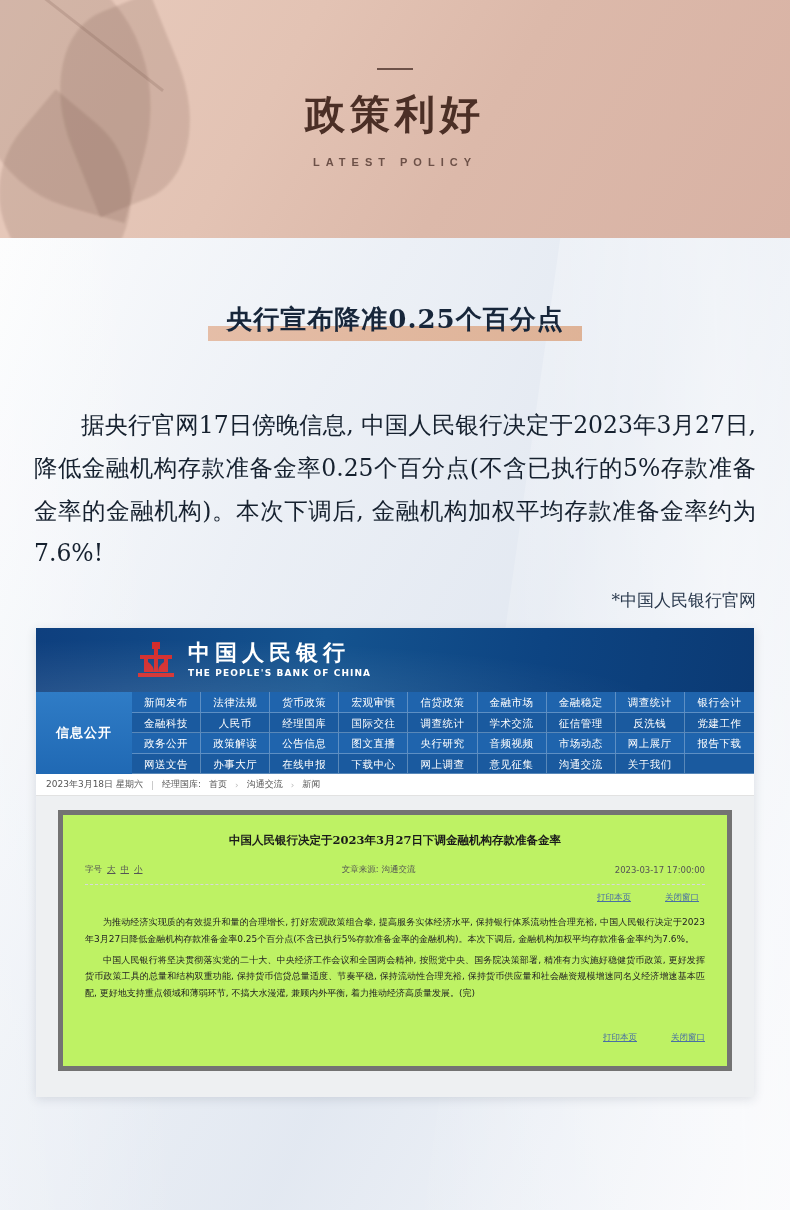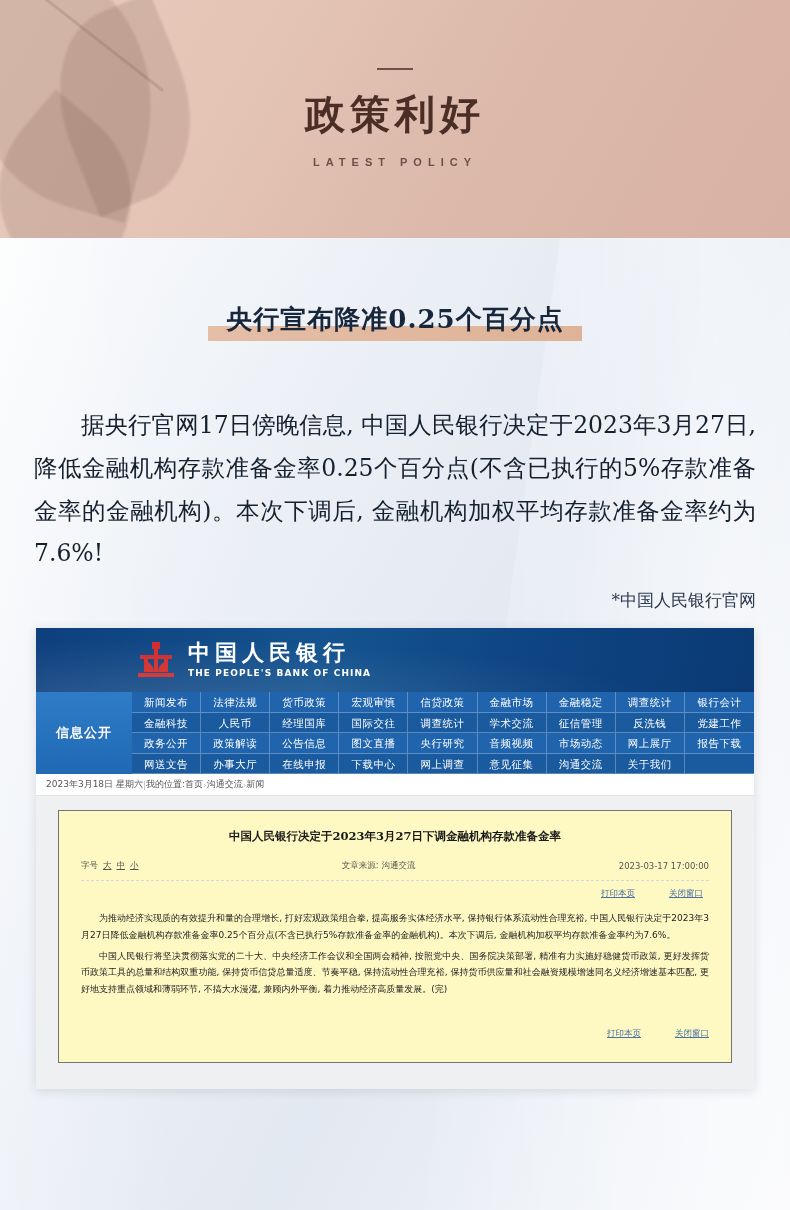--- a/index.html
+++ b/index.html
@@ -250,32 +250,32 @@
 
   .crumb {
     height: 22px;
     display: flex;
     align-items: center;
     padding-left: 10px;
     font-size: 9px;
     color: #555;
     background: #fff;
     border-bottom: 1px solid #e2e2e2;
-    gap: 0;
+    gap: 8px;
   }
   .crumb .sep { color: #bbb; }
 
   
   .article-area {
     background: #eef0f2;
     padding: 14px 22px 26px 22px;
   }
   .article {
-    background: #fef9c3;
-    border: 1px solid #737373;
+    background: #bef264;
+    border: 5px solid #737373;
     padding: 18px 22px 22px 22px;
   }
   .art-title {
     text-align: center;
     font-size: 11.5px;
     font-weight: 700;
     color: #1a1a1a;
     font-family: "DejaVu Serif", "Liberation Serif", serif;
     margin-bottom: 16px;
   }
@@ -409,21 +409,21 @@
         <div class="nav-cell r4">意见征集</div>
         <div class="nav-cell r4">沟通交流</div>
         <div class="nav-cell r4">关于我们</div>
         <div class="nav-cell r4"></div>
       </div>
     </div>
 
     <div class="crumb">
       <span>2023年3月18日  星期六</span>
       <span class="sep">|</span>
-      <span>我的位置:</span>
+      <span>经理国库:</span>
       <span>首页</span>
       <span class="sep">›</span>
       <span>沟通交流</span>
       <span class="sep">›</span>
       <span>新闻</span>
     </div>
 
     <div class="article-area">
       <div class="article">
         <div class="art-title">中国人民银行决定于2023年3月27日下调金融机构存款准备金率</div>

